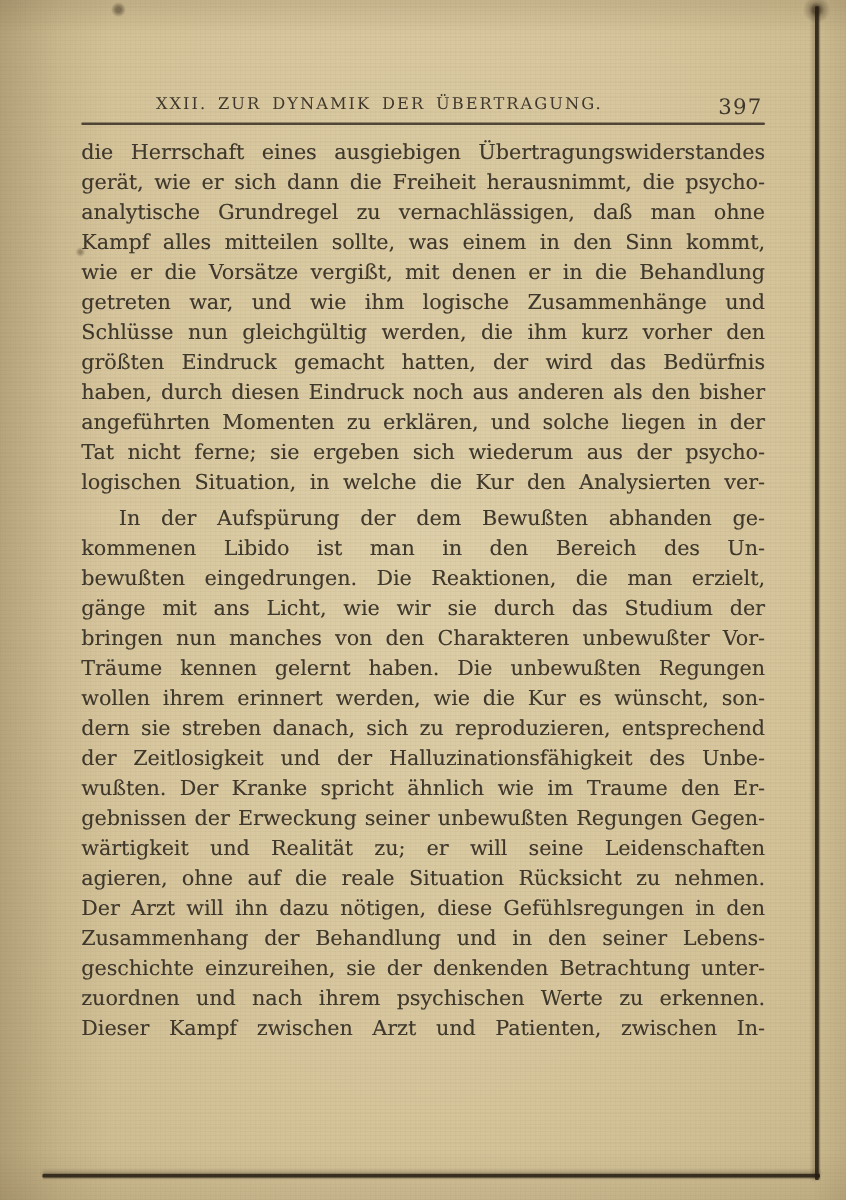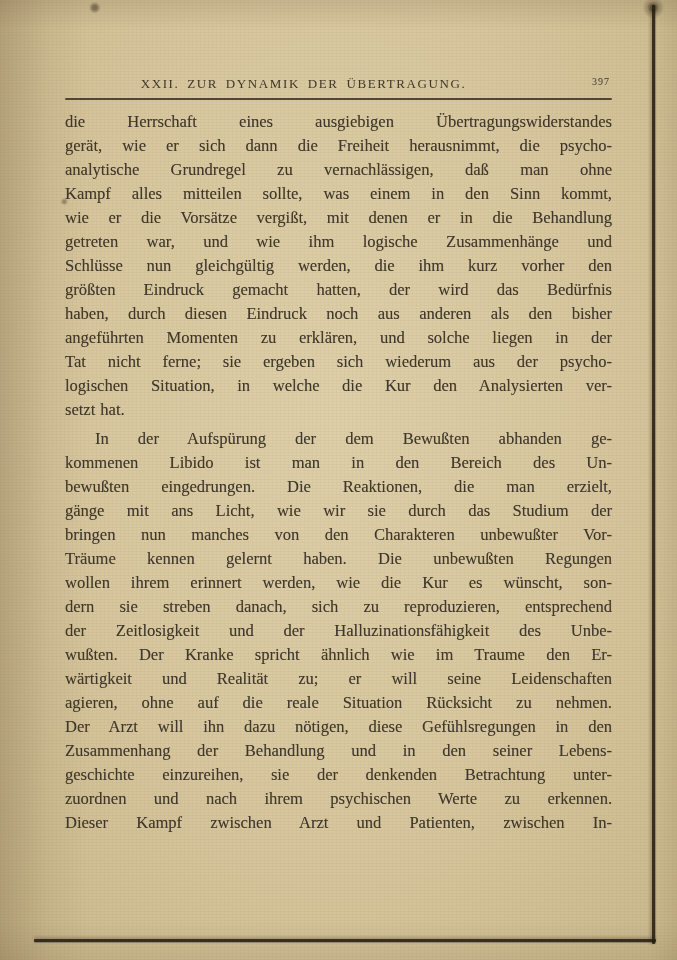--- a/index.html
+++ b/index.html
@@ -2,21 +2,21 @@
 <html style="--paper: #d7c69d; --ink: #3e372b; --edge: #241c12;"><head>
 <meta charset="utf-8">
 <style>
   :root{
     --paper:#d7c69d;
     --paper-light:#ddcfa9;
     --paper-dark:#c9b78c;
     --ink:#3e372b;
     --edge:#241c12;
   }
-  *{margin:0;padding:0;box-sizing:border-box;font-family:Liberation Serif, serif;}
+  *{margin:0;padding:0;box-sizing:border-box;}
   html,body{width:677px;height:960px;overflow:hidden;}
   body{
     font-family:"DejaVu Serif","Liberation Serif",serif;
     background:var(--paper);
   }
   .page{
     position:relative;
     width:677px;height:960px;
     background:
       radial-gradient(circle at 96.5% 0.8%, rgba(40,28,14,0.55) 0 3px, rgba(40,28,14,0.25) 6px, transparent 11px),
@@ -65,21 +65,21 @@
     padding-right:70px;
     font-size:13px;
     letter-spacing:1.6px;
     word-spacing:3px;
     white-space:nowrap;
     color:var(--ink);
   }
   .page-number{
     position:absolute;
     right:2px;top:0;
-    font-size:10px;
+    font-size:17px;
     letter-spacing:1px;
   }
   .rule{
     margin-top:2px;
     height:2px;
     background:rgba(58,48,36,0.85);
     border-radius:1px;
   }
   .text-block{
     margin-top:10px;
@@ -118,33 +118,33 @@
           <div class="line">analytische Grundregel zu vernachlässigen, daß man ohne</div>
           <div class="line">Kampf alles mitteilen sollte, was einem in den Sinn kommt,</div>
           <div class="line">wie er die Vorsätze vergißt, mit denen er in die Behandlung</div>
           <div class="line">getreten war, und wie ihm logische Zusammenhänge und</div>
           <div class="line">Schlüsse nun gleichgültig werden, die ihm kurz vorher den</div>
           <div class="line">größten Eindruck gemacht hatten, der wird das Bedürfnis</div>
           <div class="line">haben, durch diesen Eindruck noch aus anderen als den bisher</div>
           <div class="line">angeführten Momenten zu erklären, und solche liegen in der</div>
           <div class="line">Tat nicht ferne; sie ergeben sich wiederum aus der psycho-</div>
           <div class="line">logischen Situation, in welche die Kur den Analysierten ver-</div>
-          <div class="line flush">setzt hat.</div>
         </div>
         <div class="paragraph">
           <div class="line indent">In der Aufspürung der dem Bewußten abhanden ge-</div>
           <div class="line">kommenen Libido ist man in den Bereich des Un-</div>
           <div class="line">bewußten eingedrungen. Die Reaktionen, die man erzielt,</div>
           <div class="line">gänge mit ans Licht, wie wir sie durch das Studium der</div>
           <div class="line">bringen nun manches von den Charakteren unbewußter Vor-</div>
           <div class="line">Träume kennen gelernt haben. Die unbewußten Regungen</div>
           <div class="line">wollen ihrem erinnert werden, wie die Kur es wünscht, son-</div>
           <div class="line">dern sie streben danach, sich zu reproduzieren, entsprechend</div>
           <div class="line">der Zeitlosigkeit und der Halluzinationsfähigkeit des Unbe-</div>
           <div class="line">wußten. Der Kranke spricht ähnlich wie im Traume den Er-</div>
+          <div class="line">gebnissen der Erweckung seiner unbewußten Regungen Gegen-</div>
           <div class="line">wärtigkeit und Realität zu; er will seine Leidenschaften</div>
           <div class="line">agieren, ohne auf die reale Situation Rücksicht zu nehmen.</div>
           <div class="line">Der Arzt will ihn dazu nötigen, diese Gefühlsregungen in den</div>
           <div class="line">Zusammenhang der Behandlung und in den seiner Lebens-</div>
           <div class="line">geschichte einzureihen, sie der denkenden Betrachtung unter-</div>
           <div class="line">zuordnen und nach ihrem psychischen Werte zu erkennen.</div>
           <div class="line">Dieser Kampf zwischen Arzt und Patienten, zwischen In-</div>
         </div>
       </div>
   </div>

